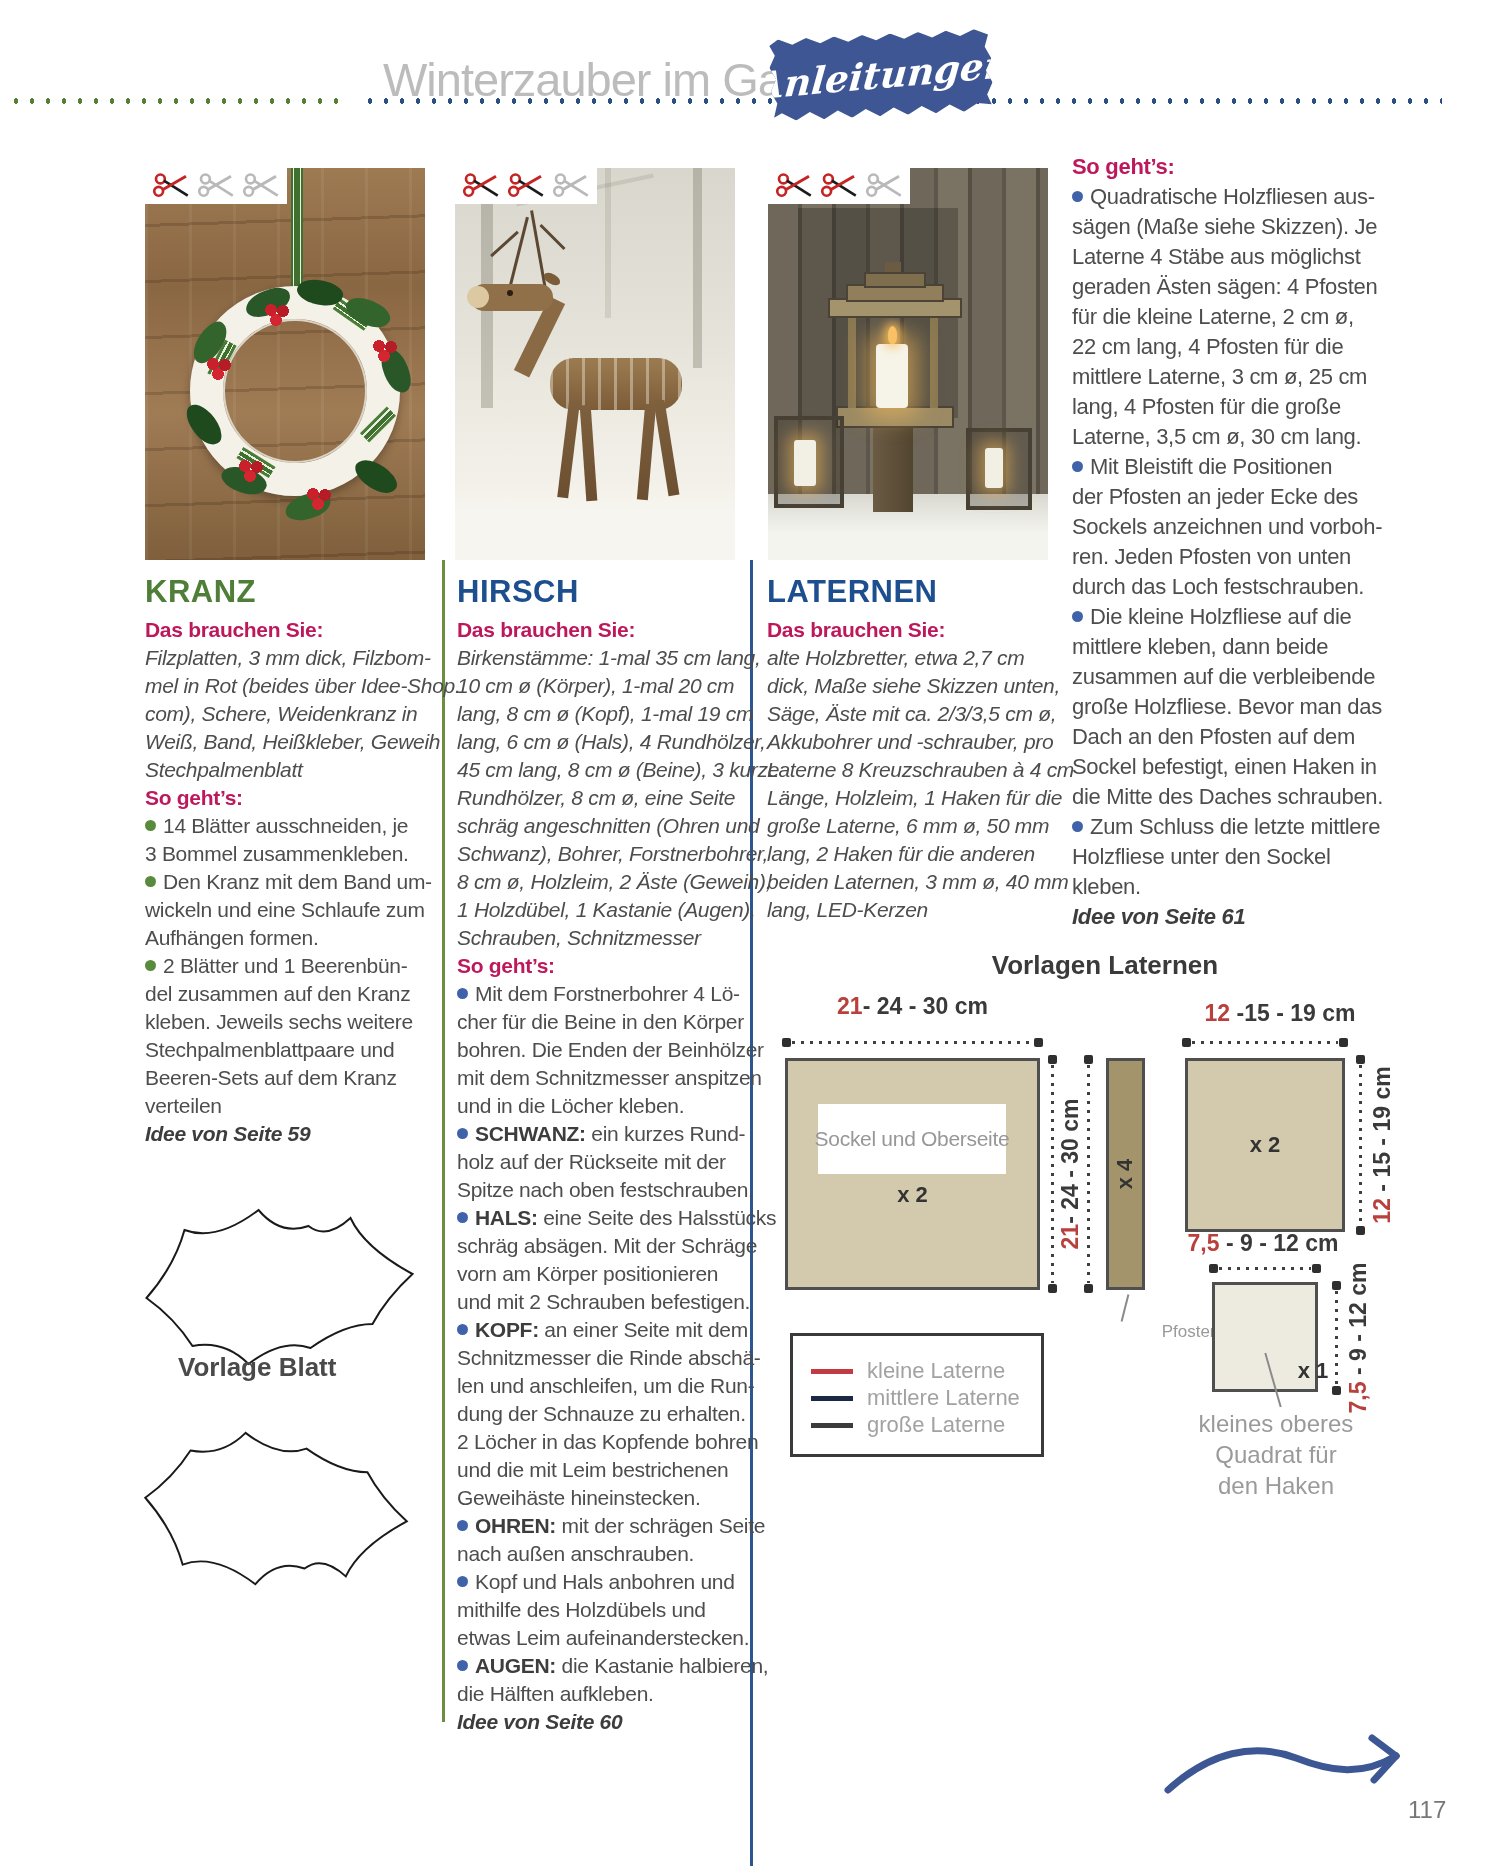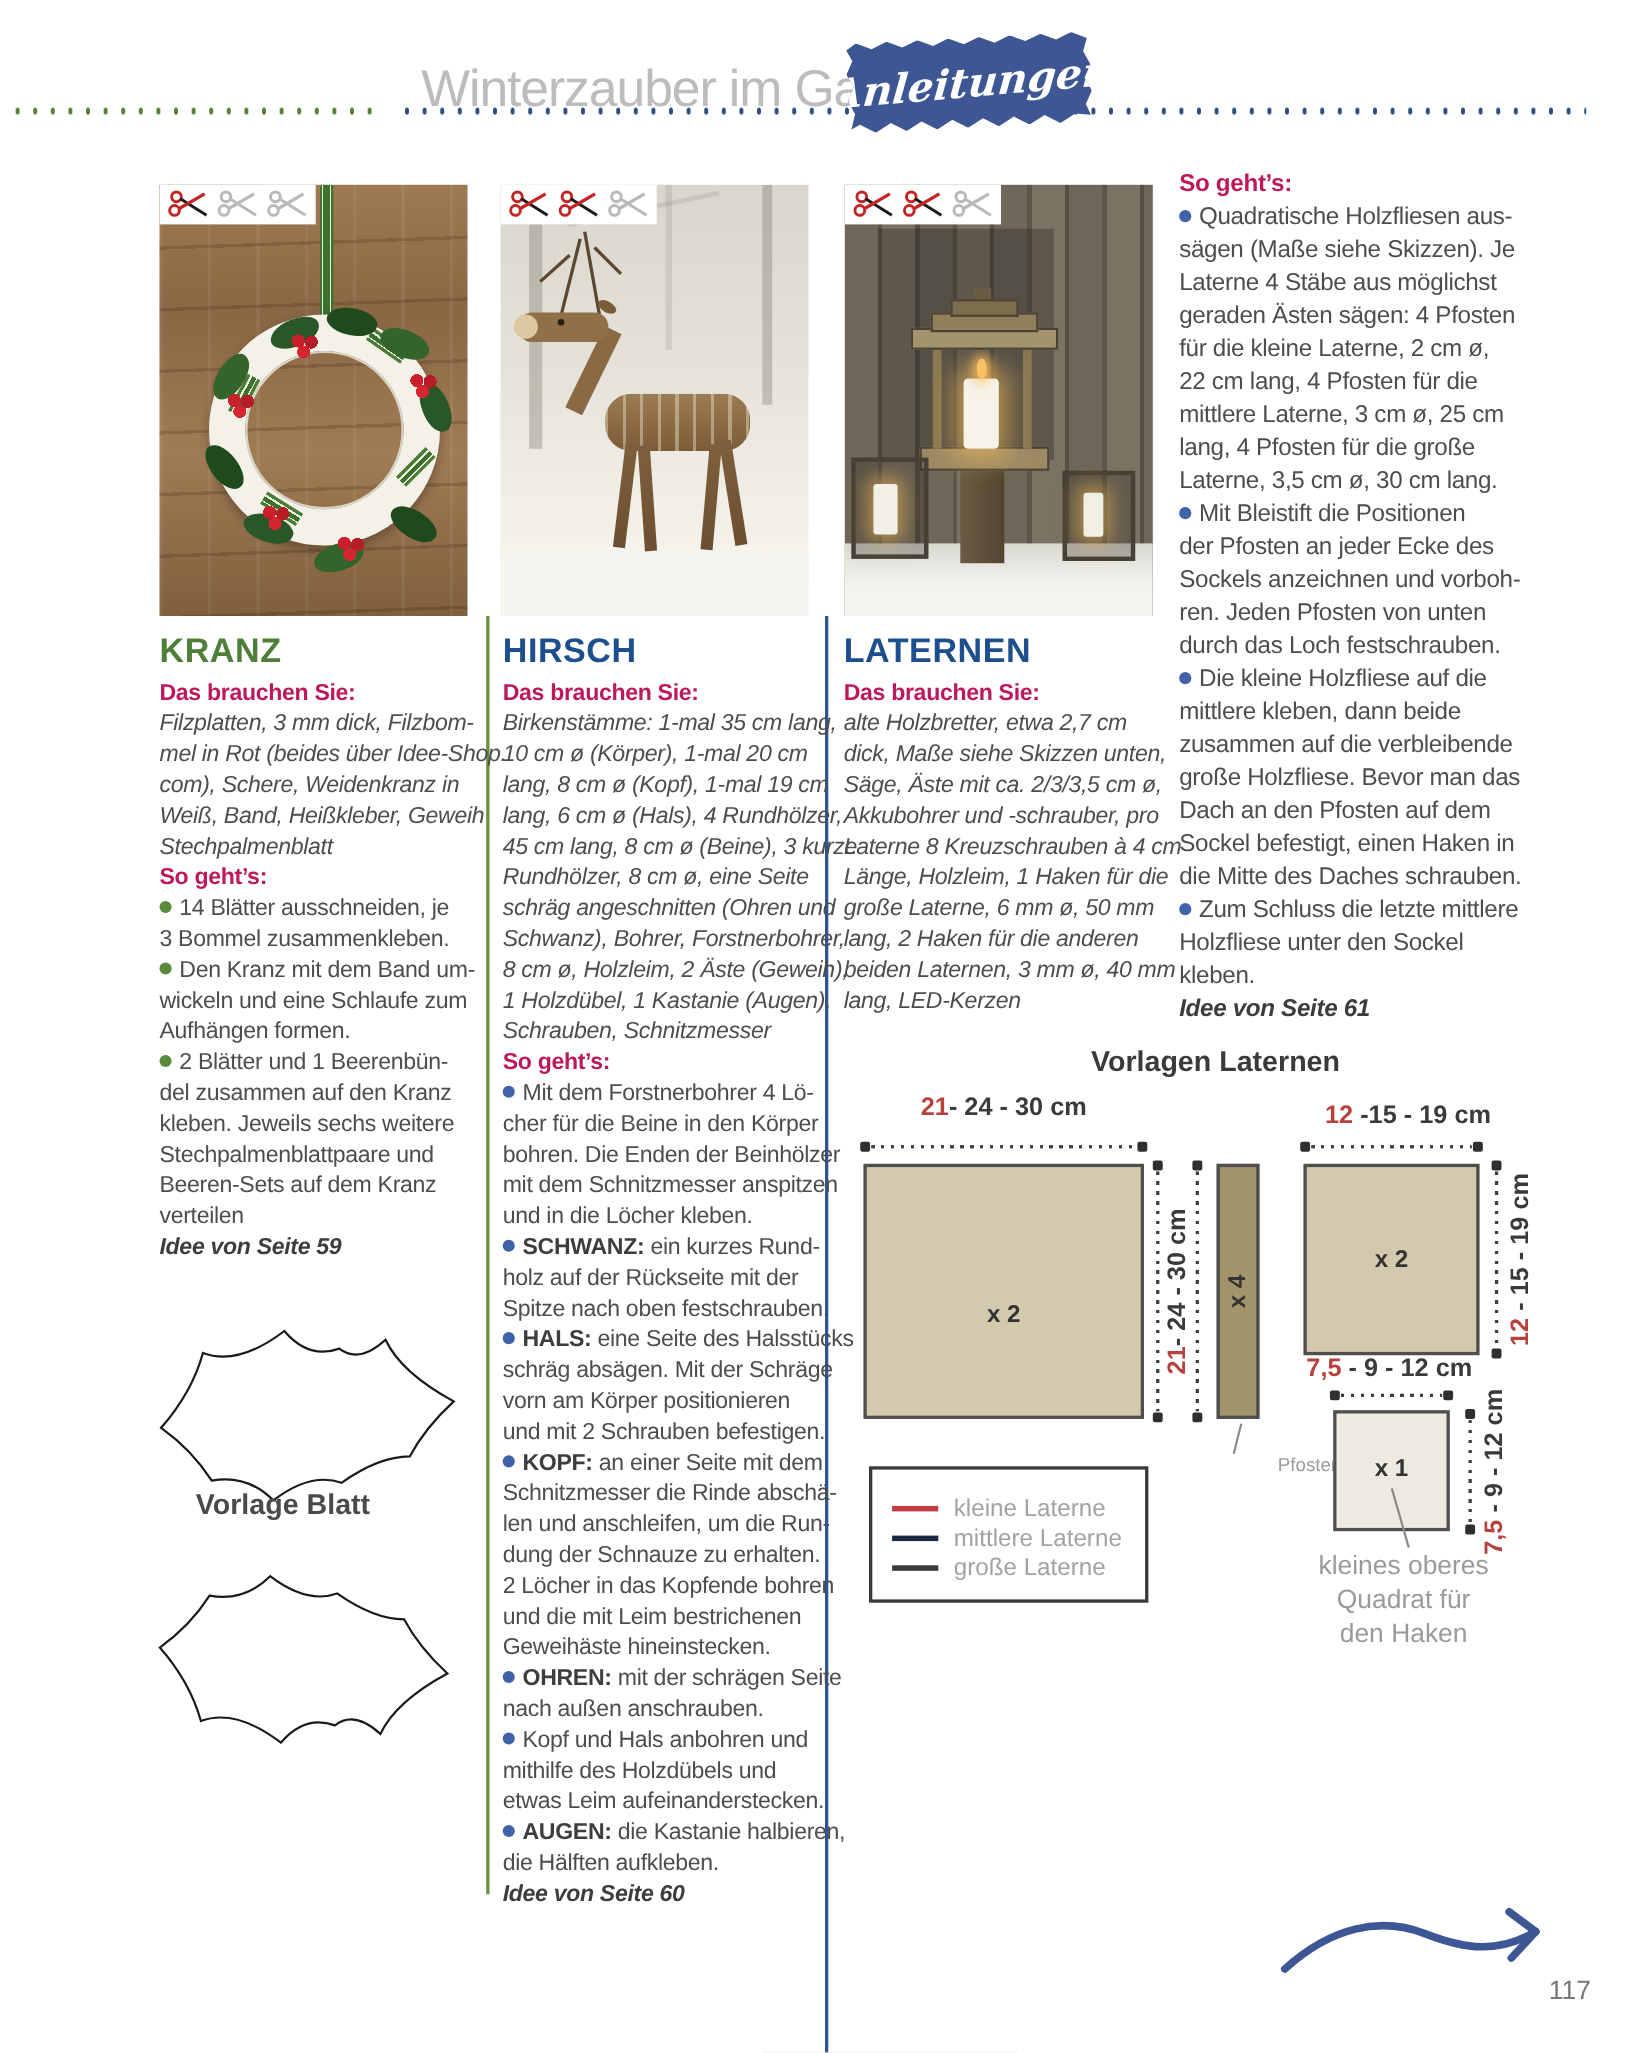--- a/index.html
+++ b/index.html
@@ -132,21 +132,21 @@
   #hdim1-t{left:785px;top:993px;width:255px;text-align:center;}
   #hdim1{left:785px;top:1038px;width:255px;}
   #hdim2{left:1185px;top:1038px;width:160px;}
   #sq-mid{left:1185px;top:1058px;width:160px;height:174px;background:#d3caae;}
   #cnt-mid{left:1185px;top:1132px;width:160px;text-align:center;}
   #vdim2{left:1356px;top:1058px;height:174px;}
   #vlbl1{left:1070px;top:1174px;} #vlbl2{left:1382px;top:1145px;} #vlbl3{left:1358px;top:1338px;}
   #hdim3-t{left:1183px;top:1230px;width:160px;text-align:center;}
   #hdim3{left:1212px;top:1264px;width:106px;}
   #sq-small{left:1212px;top:1282px;width:106px;height:110px;background:#edebdf;}
-  #cnt-small{left:1212px;top:1322px;width:106px;text-align:center;}
+  #cnt-small{left:1212px;top:1358px;width:106px;text-align:center;padding-left:48px;}
   #vdim3{left:1332px;top:1284px;height:108px;}
   #ptr-small{left:1272px;top:1352px;height:56px;transform:rotate(-16deg);}
   #lbl-small{left:1178px;top:1408px;width:196px;text-align:center;font-size:24px;line-height:31px;color:#9a9a9a;}
 
   
   #legend{left:790px;top:1333px;width:254px;height:124px;background:#fff;border:3px solid #3a3a3a;box-sizing:border-box;}
   .lg-row{position:absolute;left:18px;height:26px;display:flex;align-items:center;}
   .lg-line{width:42px;height:5px;margin-right:14px;}
   .lg-label{font-size:22px;color:#a2a2a2;white-space:nowrap;}
 
@@ -412,20 +412,23 @@
 
   <div class="abs diag-title">Vorlagen Laternen</div>
 
   <div class="abs dimtxt" id="hdim1-t">
     <span class="red">21</span><span>- 24 - 30 cm</span>
   </div>
   <div class="abs hline" id="hdim1">
       <i></i>
     </div>
   <div class="abs sq" id="sq-big"></div>
+  <div class="abs" id="sq-big-label">
+    <span>Sockel und Oberseite</span>
+  </div>
   <div class="abs count" id="cnt-big">x 2</div>
   <div class="abs vline" id="vdimA">
       <i></i>
     </div>
   <div class="abs dimtxt vtxt" id="vlbl1">
     <span class="red">21</span><span>- 24 - 30 cm</span>
   </div>
   <div class="abs vline" id="vdimB">
       <i></i>
     </div>

